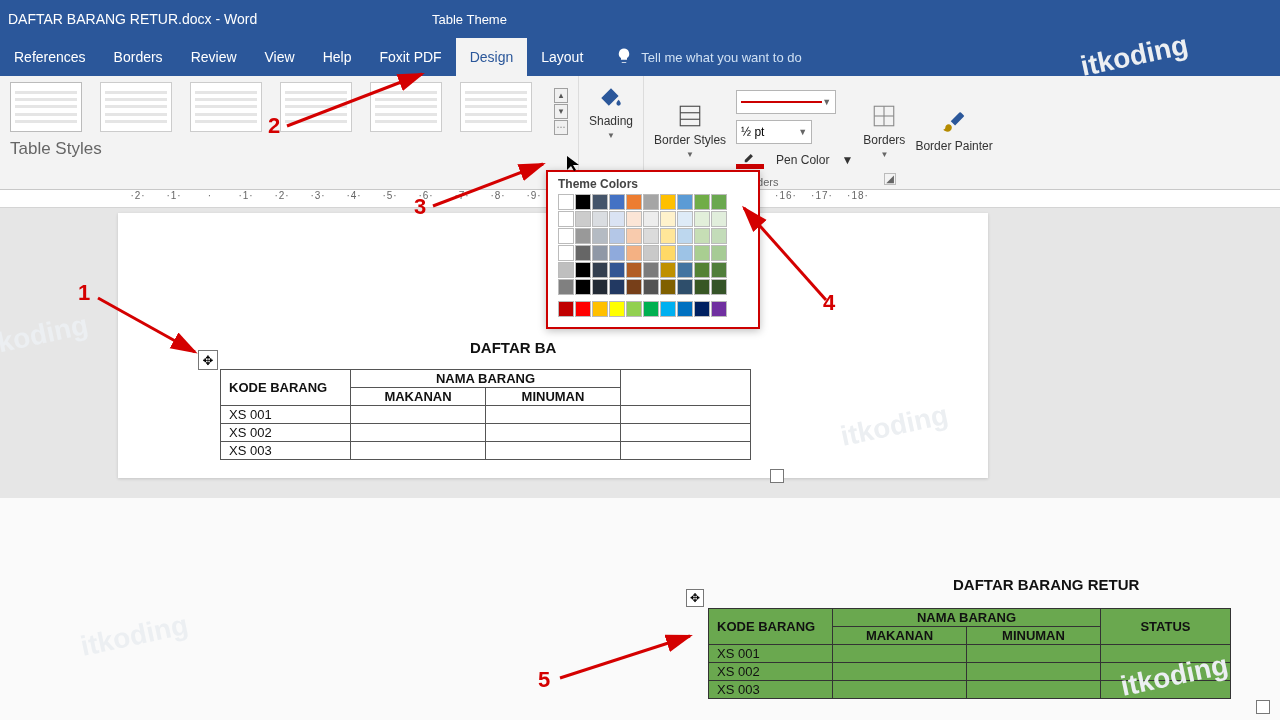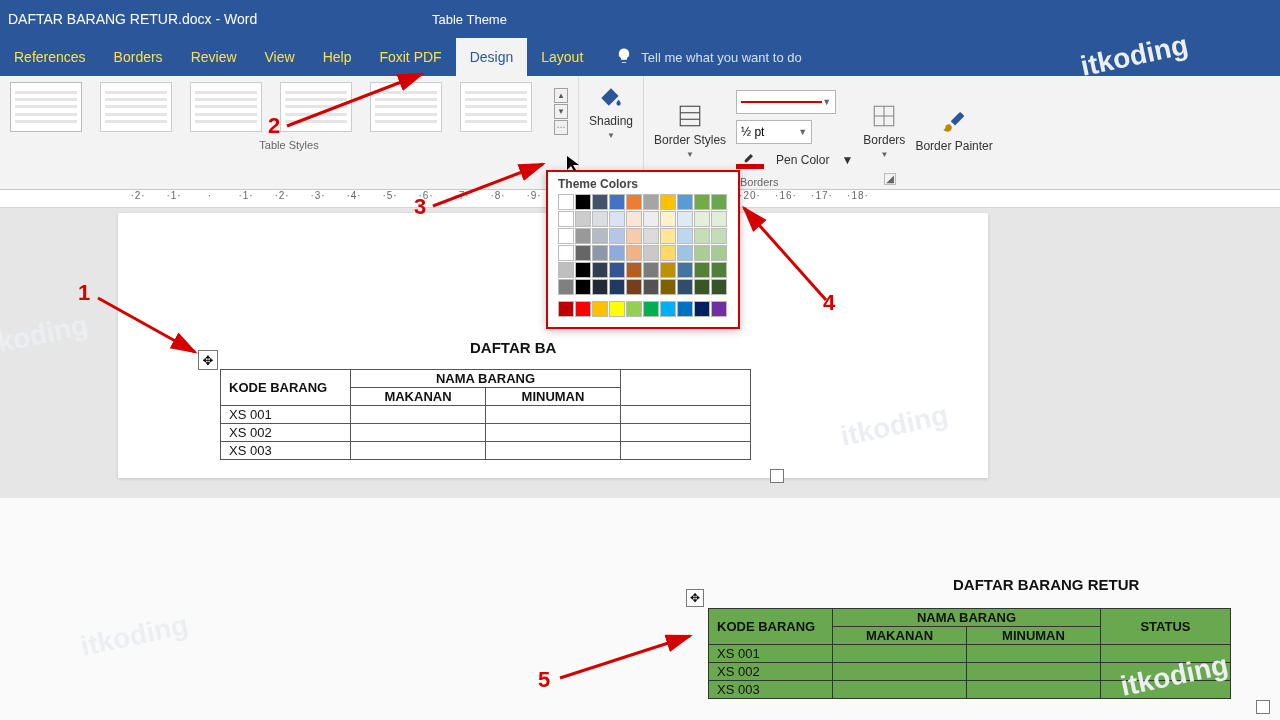--- a/index.html
+++ b/index.html
@@ -5,35 +5,35 @@
   * { margin: 0; padding: 0; box-sizing: border-box; font-family: 'Segoe UI', Arial, sans-serif; }
   body { width: 1280px; height: 720px; background: #fafafa; position: relative; overflow: hidden; }
 
   
   .titlebar { background: #2b579a; color: #fff; height: 38px; display: flex; align-items: center; padding: 0 8px; font-size: 14px; }
   .table-tools-tab { position: absolute; top: 0; left: 412px; background: #2b579a; color: #fff; height: 38px; display: flex; align-items: center; padding: 0 20px; font-size: 13px; }
 
   
   .ribbon-tabs { background: #2b579a; color: #fff; height: 38px; display: flex; align-items: center; font-size: 14px; }
   .ribbon-tabs .tab { padding: 0 14px; height: 38px; display: flex; align-items: center; cursor: pointer; }
-  .ribbon-tabs .tab.light { color: #fde047; }
+  .ribbon-tabs .tab.light { color: #ffffff; }
   .ribbon-tabs .tab.active { background: #f3f3f3; color: #2b579a; }
   .ribbon-tabs .bulb { margin: 0 8px 0 18px; }
   .ribbon-tabs .tell { color: #cfe0f3; font-size: 13px; }
 
   
   .ribbon { background: #f3f3f3; height: 114px; border-bottom: 1px solid #c8c8c8; display: flex; align-items: flex-start; }
   .style-gallery { display: flex; flex-direction: column; padding: 6px 10px 2px 10px; }
   .style-row { display: flex; gap: 18px; }
   .style-thumb { width: 72px; height: 50px; background: #fff; border: 1px solid #ccc; display: flex; flex-direction: column; justify-content: space-evenly; padding: 4px; }
   .style-thumb .thline { height: 3px; background: #e5e5e5; }
   .style-thumb.first { border: 1px solid #bbb; }
   .gallery-scroll { display:flex; flex-direction:column; gap:1px; margin-left:4px; margin-top:6px;}
   .gallery-scroll div { width:14px; height:15px; border:1px solid #a0a0a0; background:#f0f0f0; font-size:9px; text-align:center; line-height:13px; color:#555;}
-  .group-label { font-size: 11px; color: #666; text-align: center; margin-top: 4px; }
+  .group-label { font-size: 17px; color: #666; margin-top: 4px; }
 
   .ribbon-group { display:flex; flex-direction:column; align-items:center; padding:6px 10px 2px; border-left:1px solid #dcdcdc; height:103px; justify-content:space-between;}
   .btn-vert { display:flex; flex-direction:column; align-items:center; font-size:12px; color:#333; gap:2px;}
   .btn-vert .ico { width:30px; height:30px; display:flex; align-items:center; justify-content:center;}
   .mini-drop { margin-top:1px; font-size:8px; color:#666;}
 
   .line-combo { display:flex; flex-direction:column; gap:6px; }
   .combo-box { border:1px solid #b5b5b5; background:#fff; height:24px; display:flex; align-items:center; justify-content:space-between; padding:0 4px; font-size:12px; }
   .combo-wide { width:100px; }
   .combo-mid { width:76px; }
@@ -63,21 +63,21 @@
   .tbl td, .tbl th { border:1px solid #555; padding:1px 8px; }
   .up-tbl { left:220px; top:369px; }
   .up-tbl th { font-weight:bold; text-align:center;}
   .up-tbl .kode { width:130px; text-align:left;}
   .up-tbl .makan { width:135px;}
   .up-tbl .minum { width:135px;}
   .up-tbl .third { width:130px;}
   .up-tbl td.k { text-align:left;}
 
   
-  .picker { position:absolute; left:546px; top:170px; width:194px; background:#fff; border:2px solid #c00; box-shadow:0 2px 8px rgba(0,0,0,0.25); z-index:50; padding-bottom:4px;}
+  .picker { position:absolute; left:546px; top:170px; width:214px; background:#fff; border:2px solid #c00; box-shadow:0 2px 8px rgba(0,0,0,0.25); z-index:50; padding-bottom:4px;}
   .picker h4 { font-size:12px; font-weight:bold; color:#444; padding:5px 10px 3px;}
   .swatch-grid { display:grid; grid-template-columns:repeat(10,16px); gap:1px; padding:0 10px 6px;}
   .swatch-grid .sw { width:16px; height:16px; border:1px solid #bbb;}
   .std-row { display:flex; gap:1px; padding:0 10px 6px;}
   .std-row .sw { width:16px; height:16px; border:1px solid #bbb;}
   .picker-item { display:flex; align-items:center; gap:8px; padding:4px 10px; font-size:13px; color:#333; cursor:pointer;}
   .nocolor-sw { width:16px; height:16px; border:1px solid #999; background:#fff;}
   .morecolor-ico { width:16px; height:16px; border-radius:50%; background:conic-gradient(#f44,#ff0,#4f4,#0ff,#44f,#f0f,#f44);}
 
   

